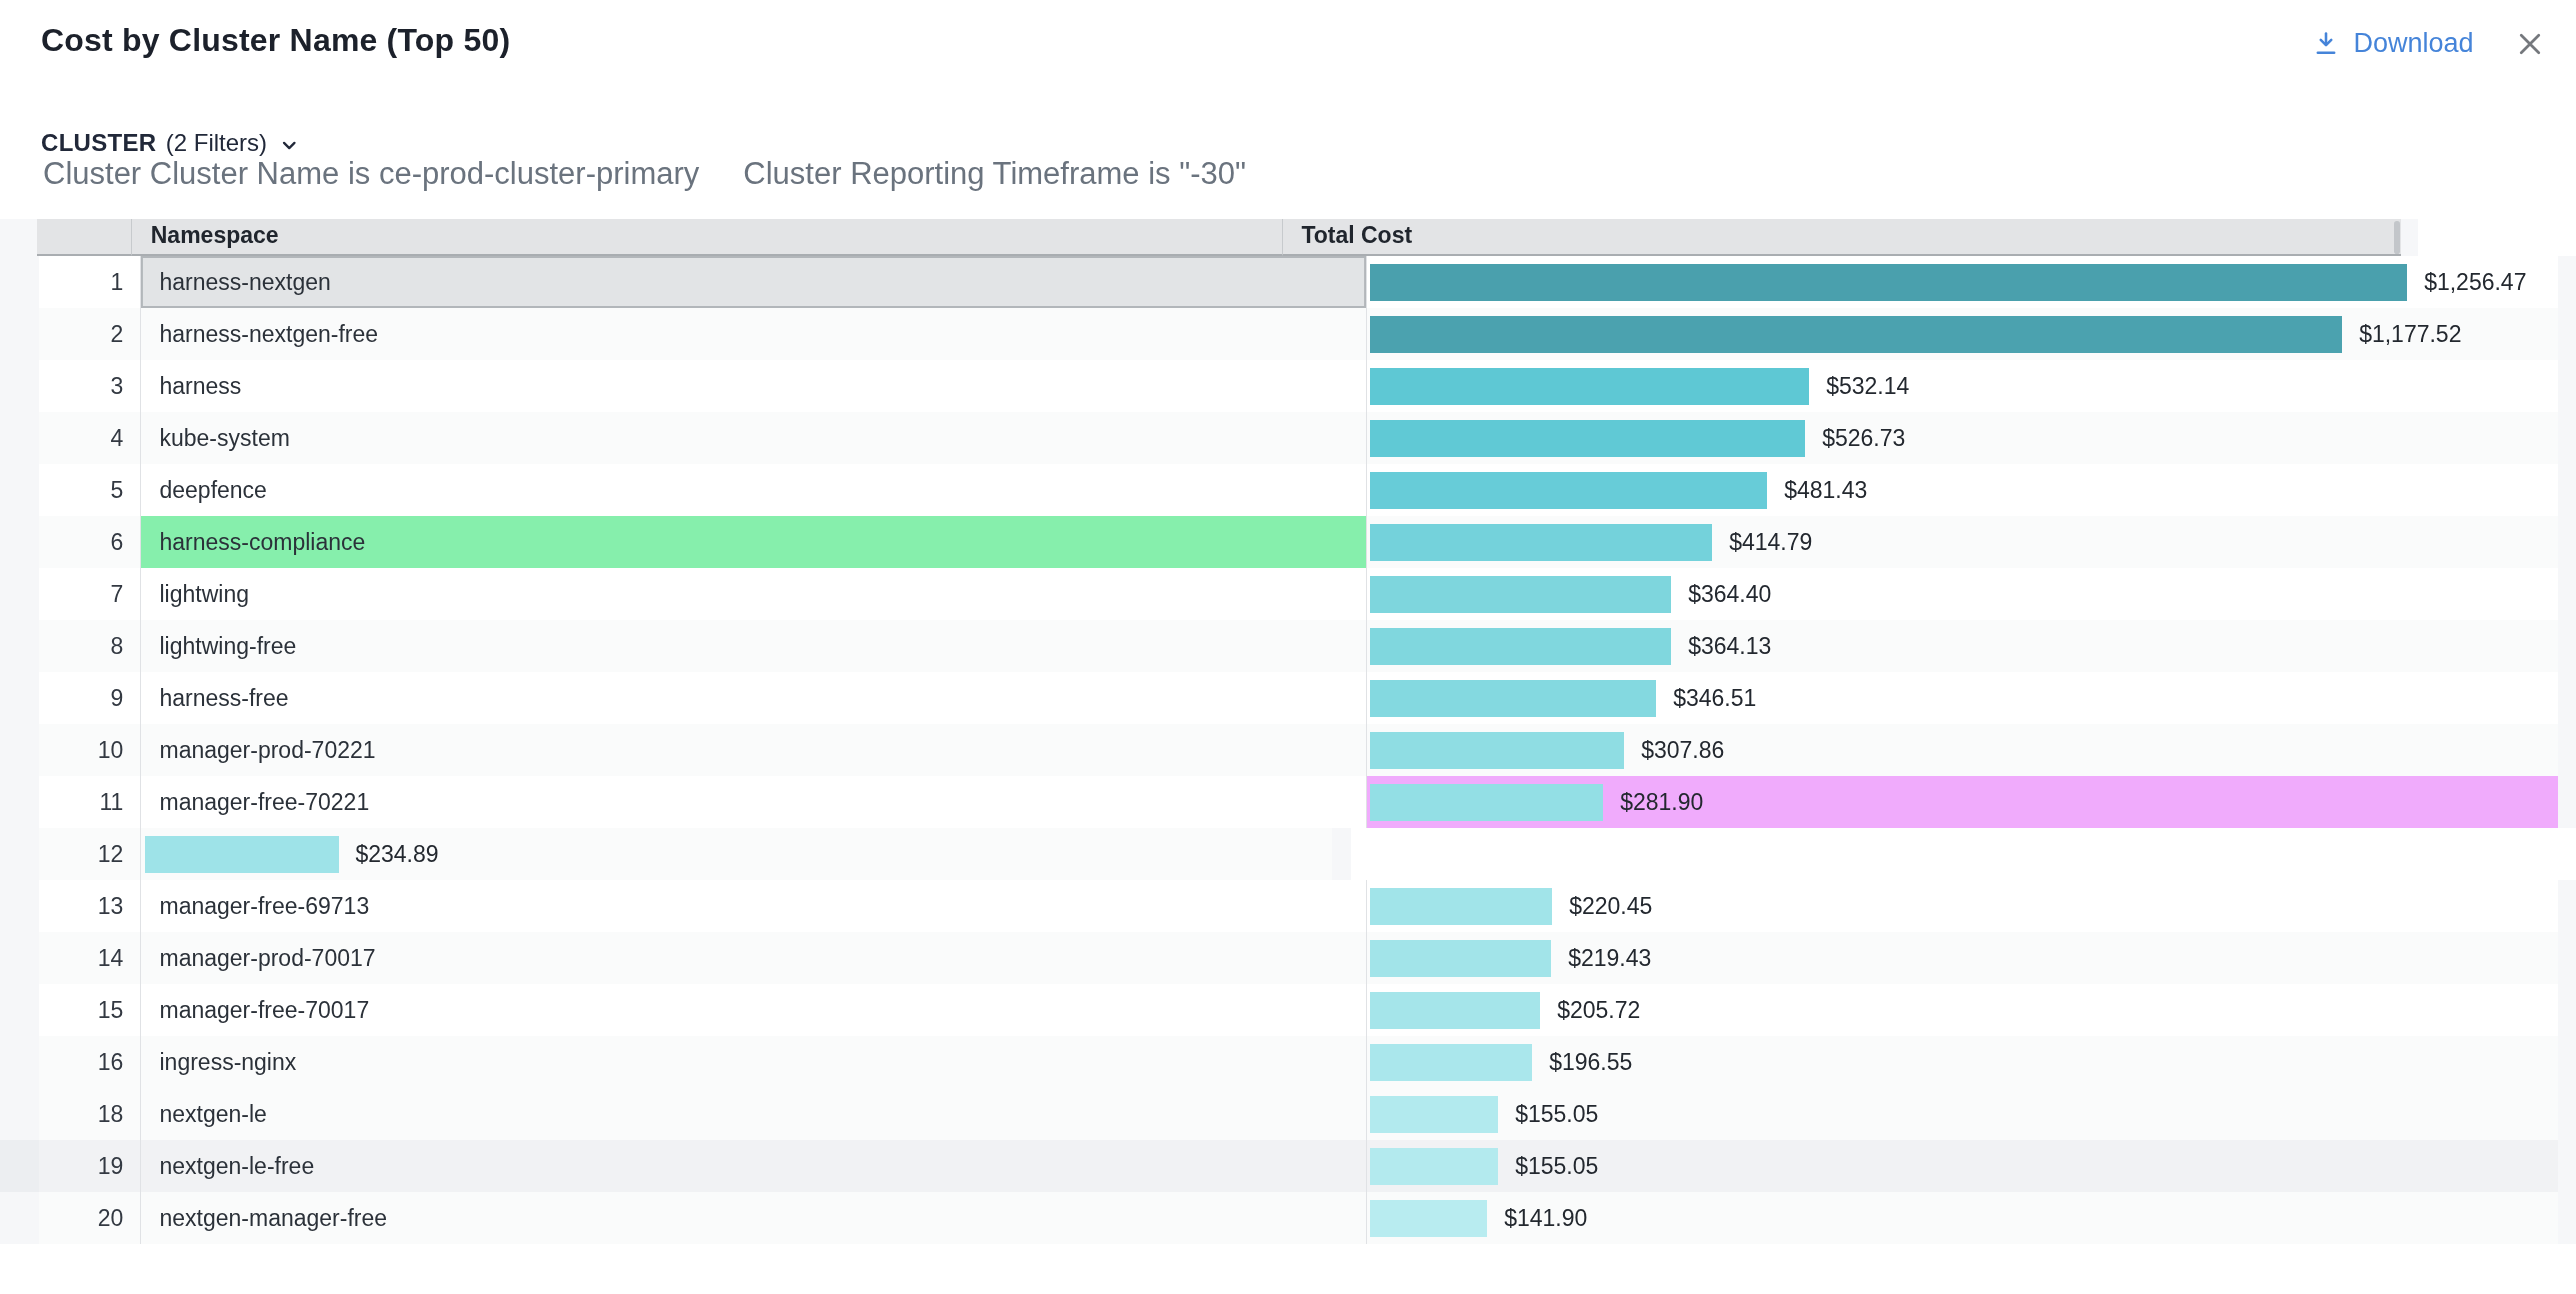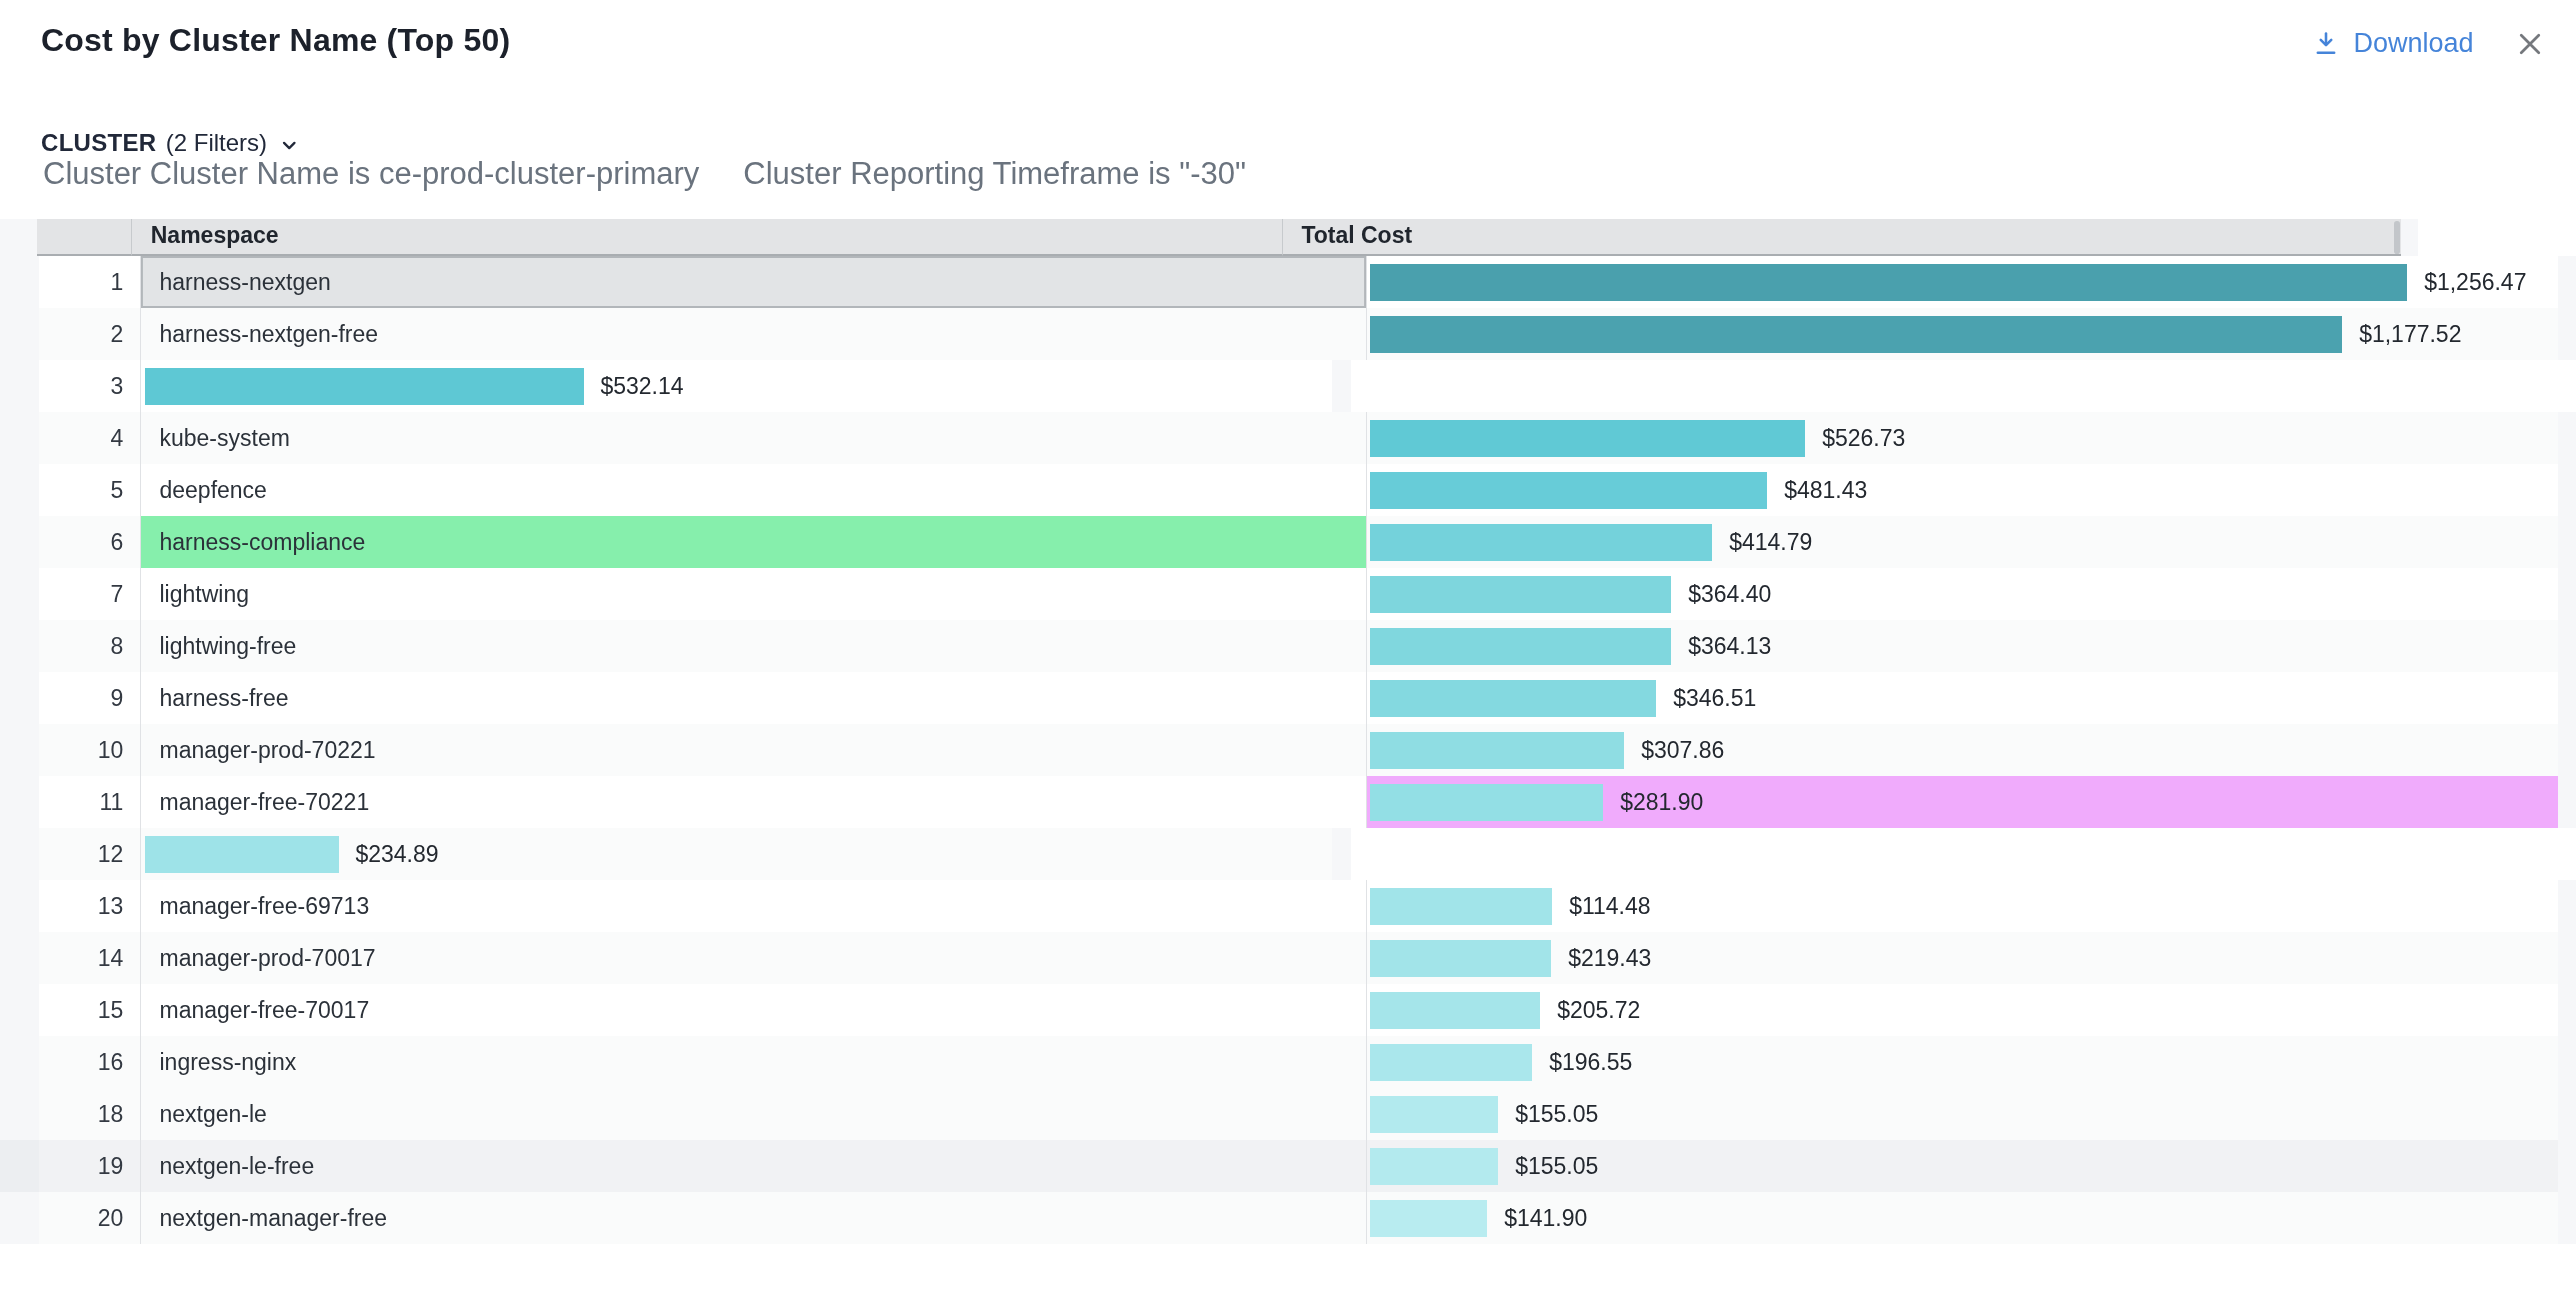--- a/index.html
+++ b/index.html
@@ -146,20 +146,21 @@
           <div class="c-ns" style="background: rgb(250, 251, 251);">harness-nextgen-free</div>
           <div class="c-cost" style="background: rgb(250, 251, 251);">
             <div class="bar" style="width: 972px; background: rgb(75, 162, 175);"></div>
             <span class="val">$1,177.52</span>
           </div>
           <div class="c-gutter-r"></div>
         </div>
         <div class="row">
           <div class="c-gutter" style="background: rgb(246, 247, 249);"></div>
           <div class="c-num" style="background: rgb(255, 255, 255);">3</div>
+          <div class="c-ns" style="background: rgb(255, 255, 255);">harness</div>
           <div class="c-cost" style="background: rgb(255, 255, 255);">
             <div class="bar" style="width: 439px; background: rgb(94, 200, 212);"></div>
             <span class="val">$532.14</span>
           </div>
           <div class="c-gutter-r"></div>
         </div>
         <div class="row">
           <div class="c-gutter" style="background: rgb(246, 247, 249);"></div>
           <div class="c-num" style="background: rgb(250, 251, 251);">4</div>
           <div class="c-ns" style="background: rgb(250, 251, 251);">kube-system</div>
@@ -247,21 +248,21 @@
             <span class="val">$234.89</span>
           </div>
           <div class="c-gutter-r"></div>
         </div>
         <div class="row">
           <div class="c-gutter" style="background: rgb(246, 247, 249);"></div>
           <div class="c-num" style="background: rgb(255, 255, 255);">13</div>
           <div class="c-ns" style="background: rgb(255, 255, 255);">manager-free-69713</div>
           <div class="c-cost" style="background: rgb(255, 255, 255);">
             <div class="bar" style="width: 182px; background: rgb(161, 228, 233);"></div>
-            <span class="val">$114.48</span>
+            <span class="val">$220.45</span>
           </div>
           <div class="c-gutter-r"></div>
         </div>
         <div class="row">
           <div class="c-gutter" style="background: rgb(246, 247, 249);"></div>
           <div class="c-num" style="background: rgb(250, 251, 251);">14</div>
           <div class="c-ns" style="background: rgb(250, 251, 251);">manager-prod-70017</div>
           <div class="c-cost" style="background: rgb(250, 251, 251);">
             <div class="bar" style="width: 181px; background: rgb(162, 228, 233);"></div>
             <span class="val">$219.43</span>

